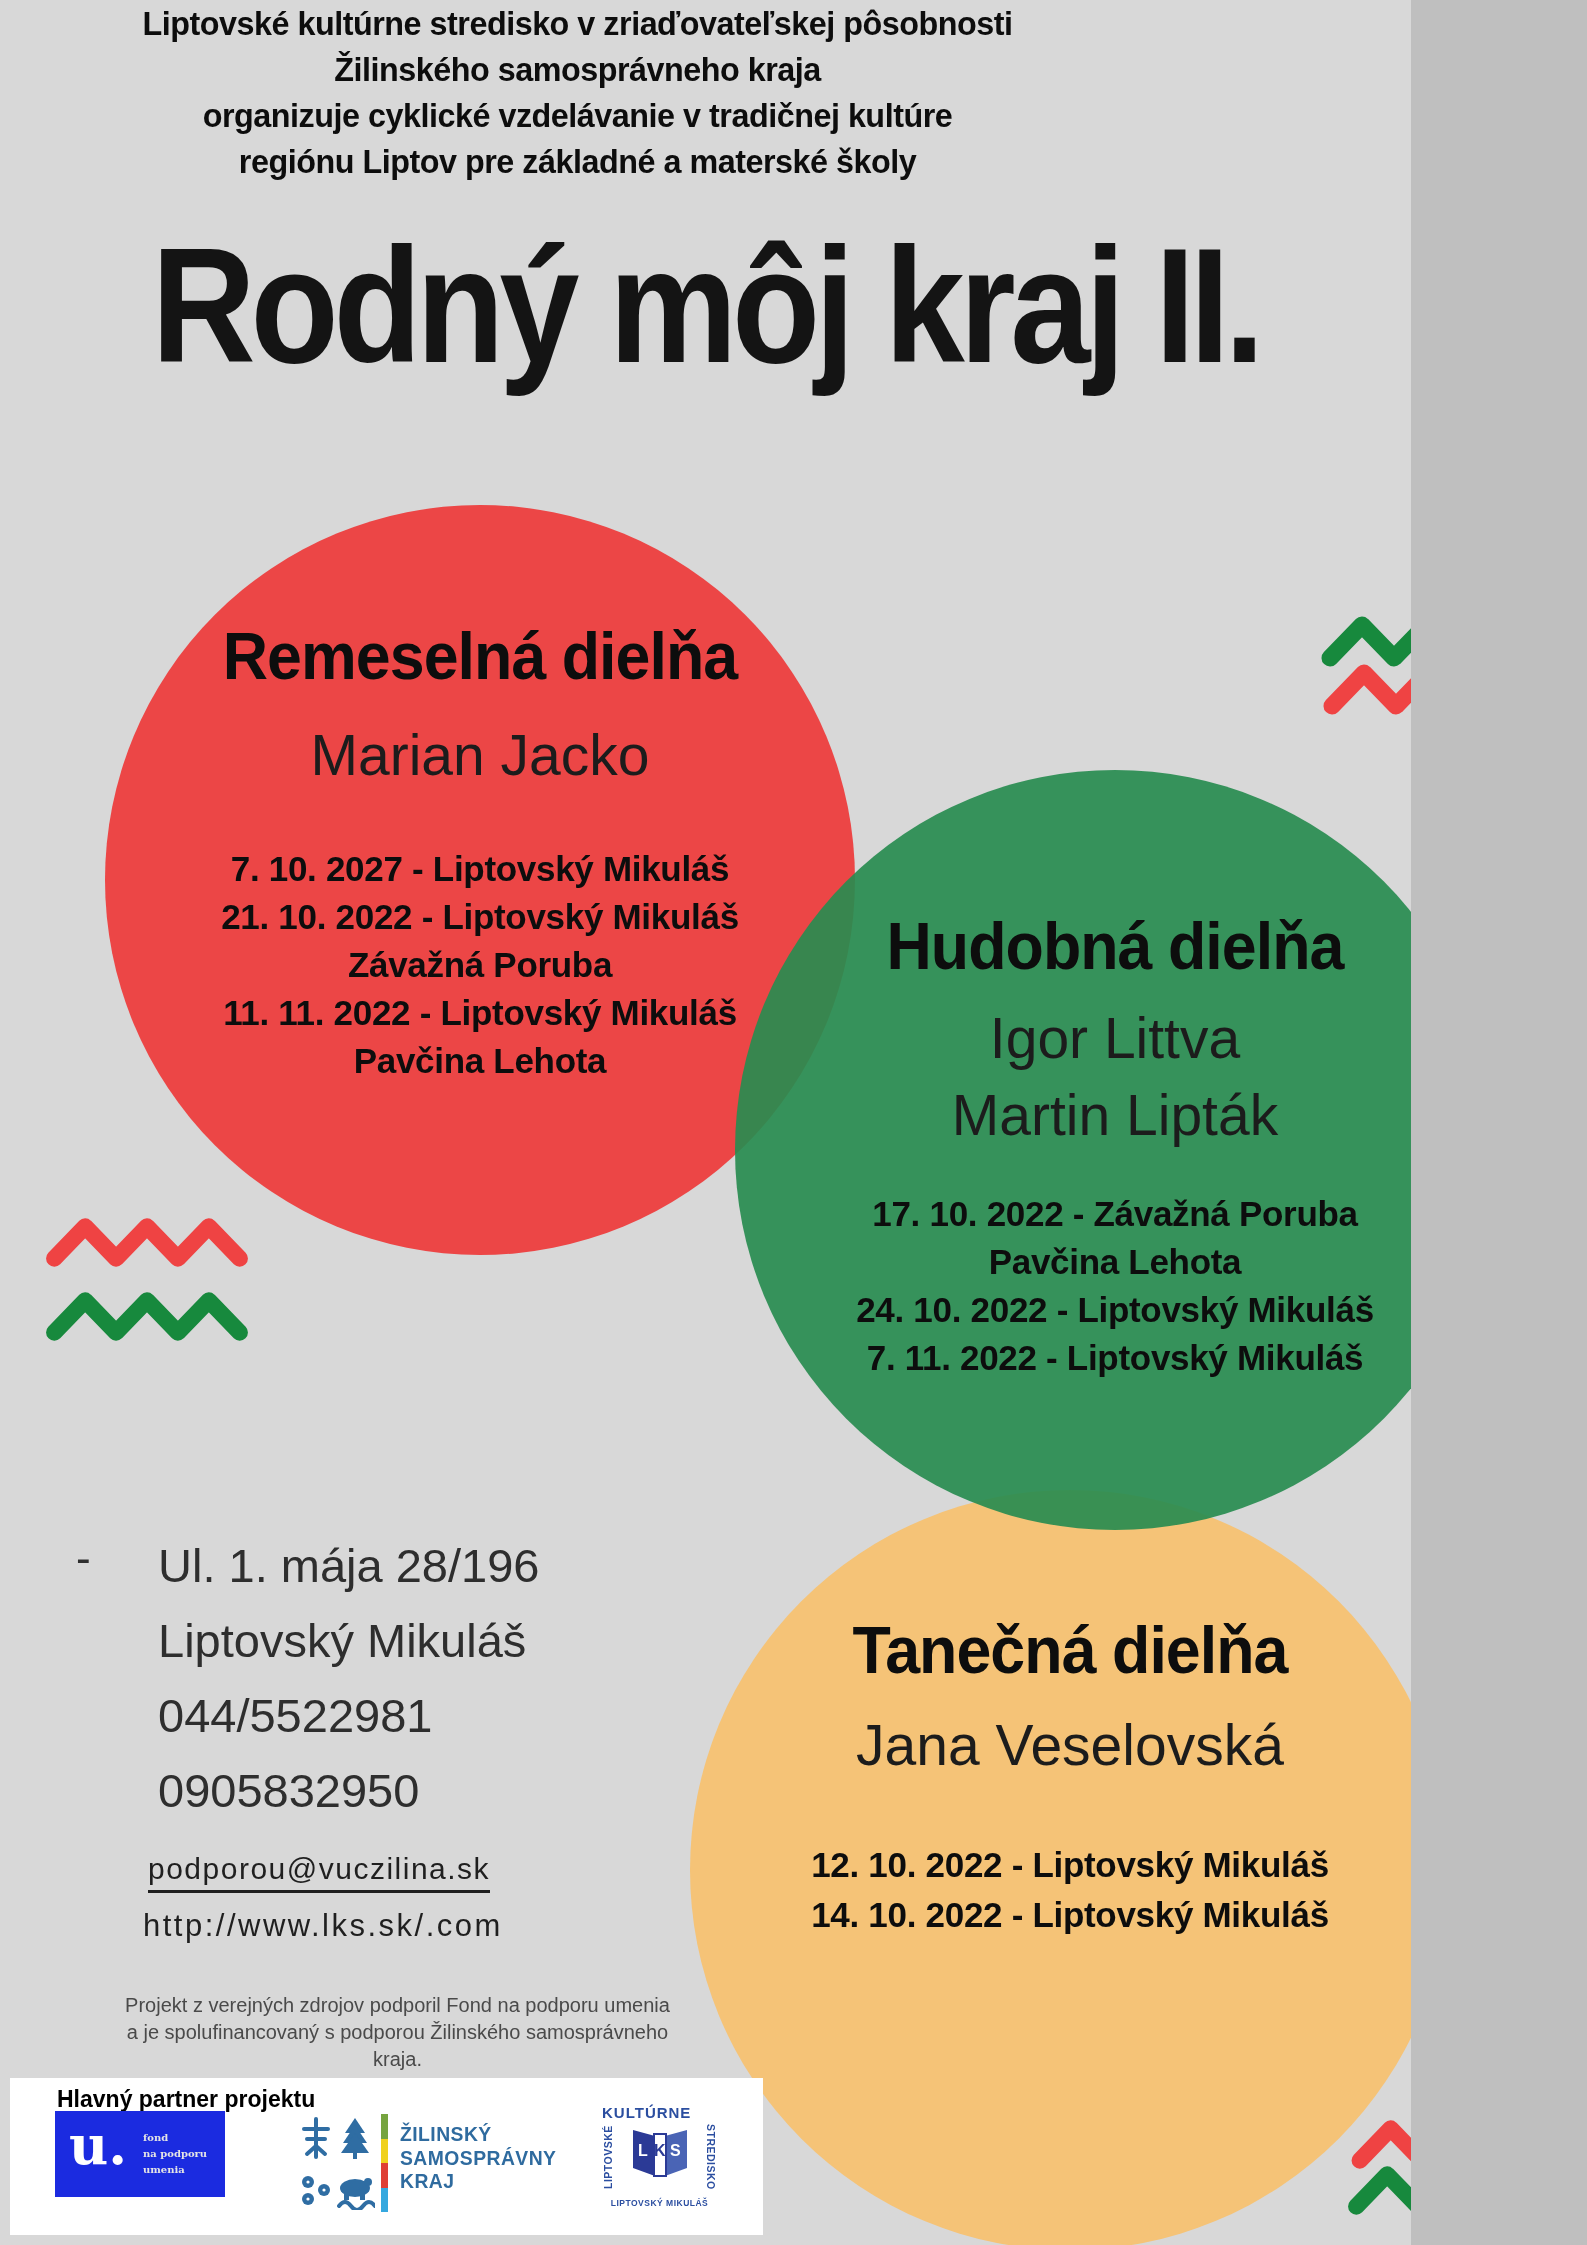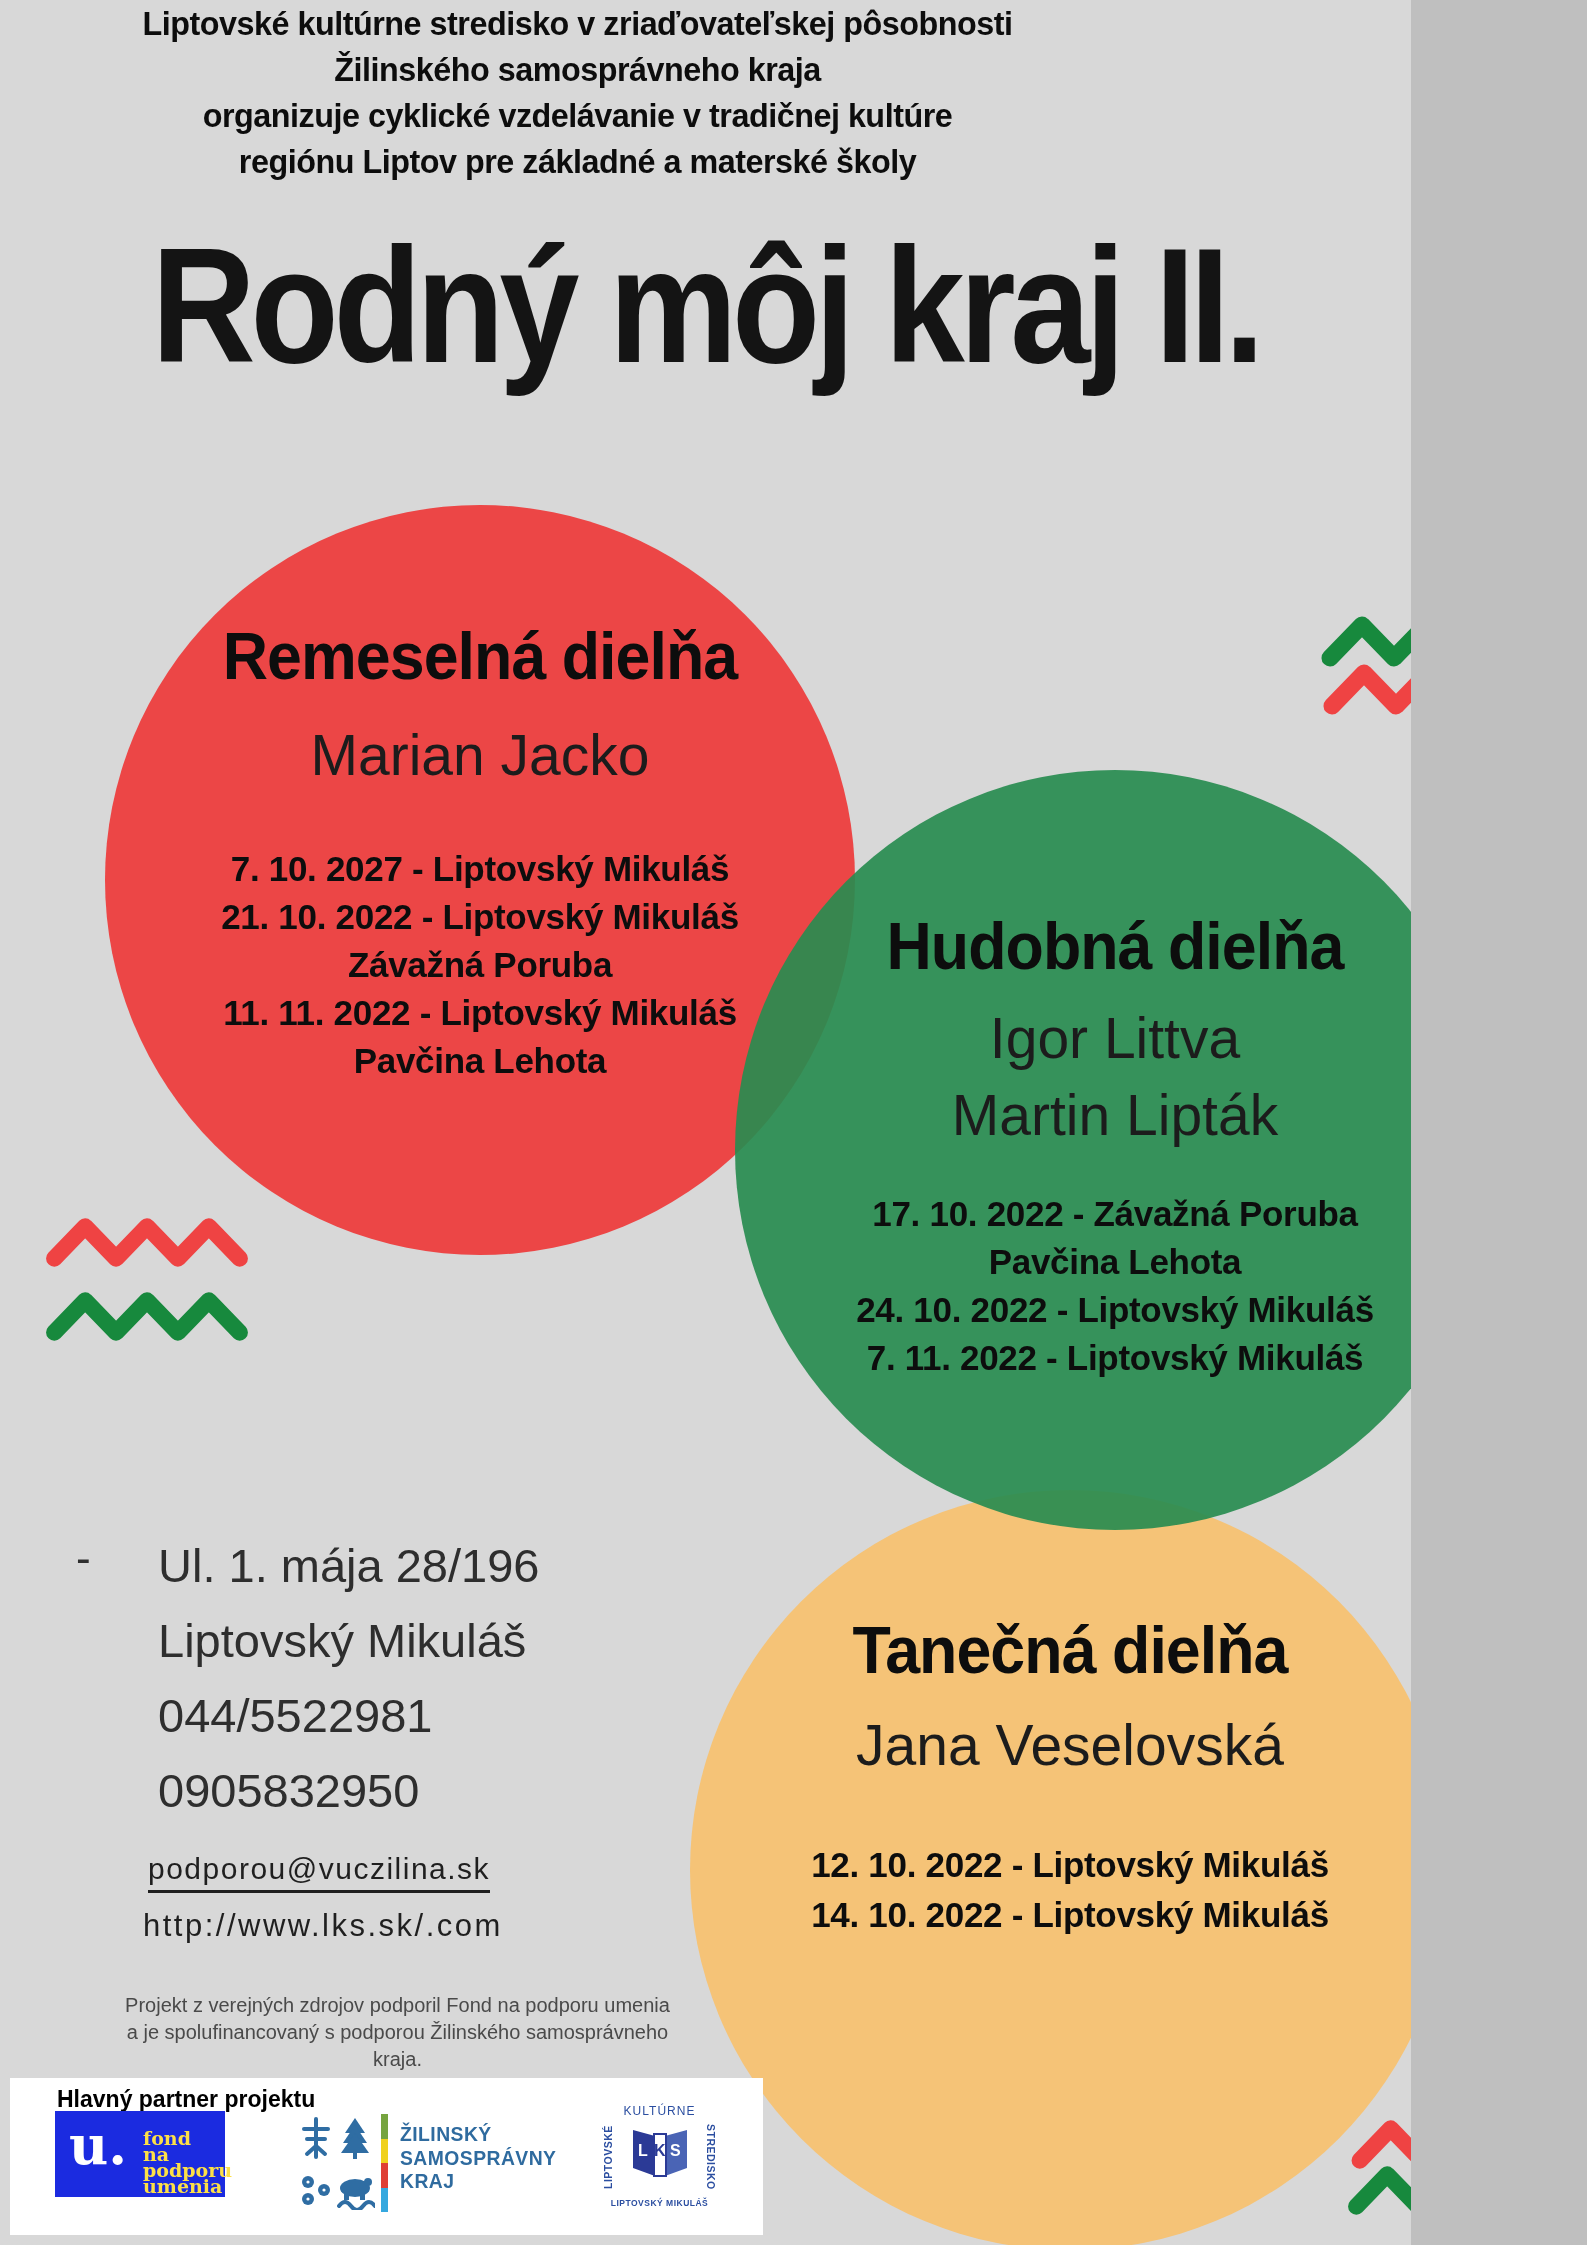--- a/index.html
+++ b/index.html
@@ -53,30 +53,30 @@
   .funding-note{left:105px;top:1992px;width:585px;font-size:20px;line-height:27px;
     color:#4a4a4a;z-index:4;}
 
   
   .partner-bar{left:10px;top:2078px;width:753px;height:157px;background:#ffffff;z-index:6;}
   .partner-label{left:47px;top:8px;font-size:23px;font-weight:700;color:#000;}
   .fpu-box{left:45px;top:33px;width:170px;height:86px;background:#1b2be0;}
   .fpu-mark{left:14px;top:2px;font-family:"DejaVu Serif","Liberation Serif",serif;
     font-size:54px;font-weight:700;color:#fff;}
   .fpu-lines{left:88px;top:19px;font-family:"DejaVu Serif","Liberation Serif",serif;
-    font-size:19px;line-height:16px;color:#fde047;font-weight:700;}
+    font-size:10px;line-height:16px;color:#e5e5e5;font-weight:700;}
   .zsk-emblem{left:287px;top:38px;}
   .zsk-bar{left:371px;top:36px;width:7px;height:98px;display:flex;flex-direction:column;}
   .zsk-bar div{flex:1;}
   .zsk-seg-1{background:#76a43f;} .zsk-seg-2{background:#f0d11e;}
   .zsk-seg-3{background:#df3f35;} .zsk-seg-4{background:#35a8df;}
   .zsk-text{left:390px;top:44px;font-size:21px;font-weight:700;color:#2f6b9f;
     line-height:23.5px;transform:scaleX(0.92);transform-origin:0 0;letter-spacing:0.5px;}
   .lks-box{left:592px;top:26px;width:115px;height:104px;}
-  .lks-top{left:0;top:0;width:100%;text-align:center;font-size:12px;font-weight:400;
+  .lks-top{left:0;top:0;width:100%;font-size:15px;font-weight:700;
     color:#2b4ea0;letter-spacing:1px;}
   .lks-left{left:0;top:14px;height:78px;writing-mode:vertical-rl;transform:rotate(180deg);
     font-size:10.5px;font-weight:700;color:#2b4ea0;letter-spacing:0.5px;text-align:center;}
   .lks-right{right:0;top:14px;height:78px;writing-mode:vertical-rl;
     font-size:10.5px;font-weight:700;color:#2b4ea0;letter-spacing:0.5px;text-align:center;}
   .lks-bottom{left:0;bottom:0;width:100%;text-align:center;font-size:8.5px;font-weight:700;
     color:#2b4ea0;letter-spacing:0.5px;}
   .lks-letter{font-size:16px;font-weight:700;z-index:2;}
   .lks-letter.white{color:#ffffff;} .lks-letter.navy{color:#2b3a96;}
 </style>

